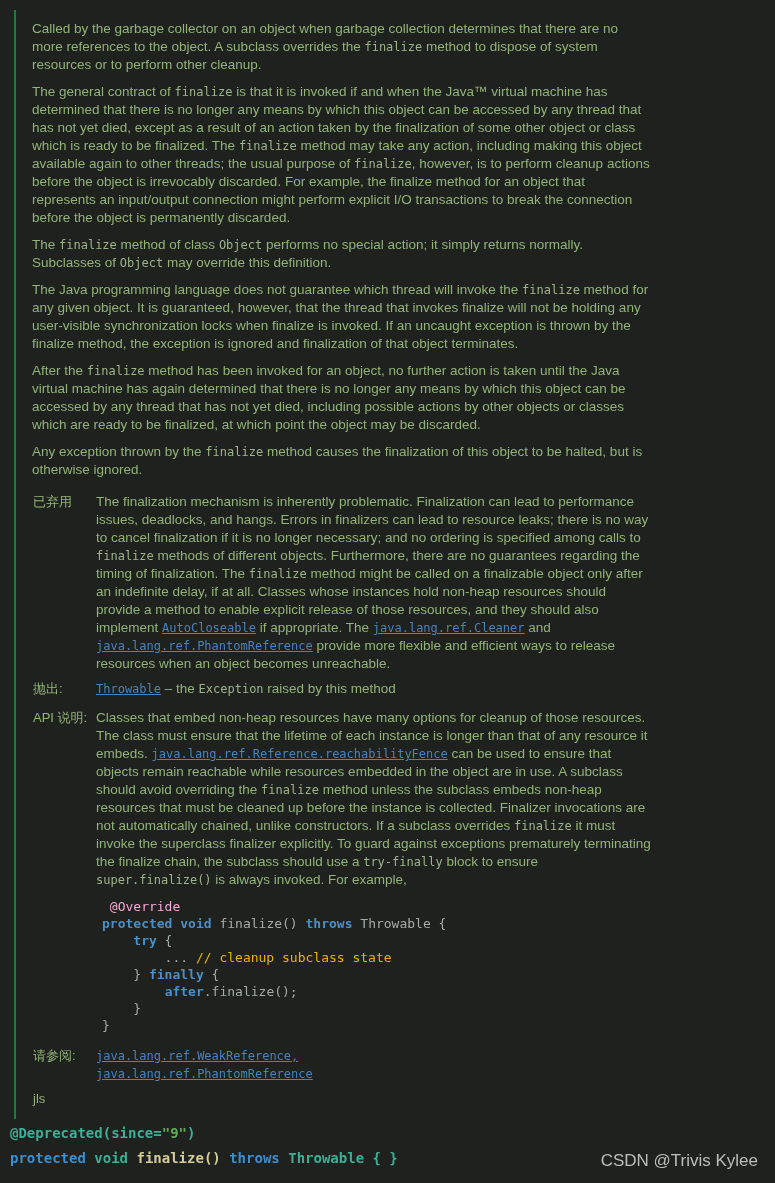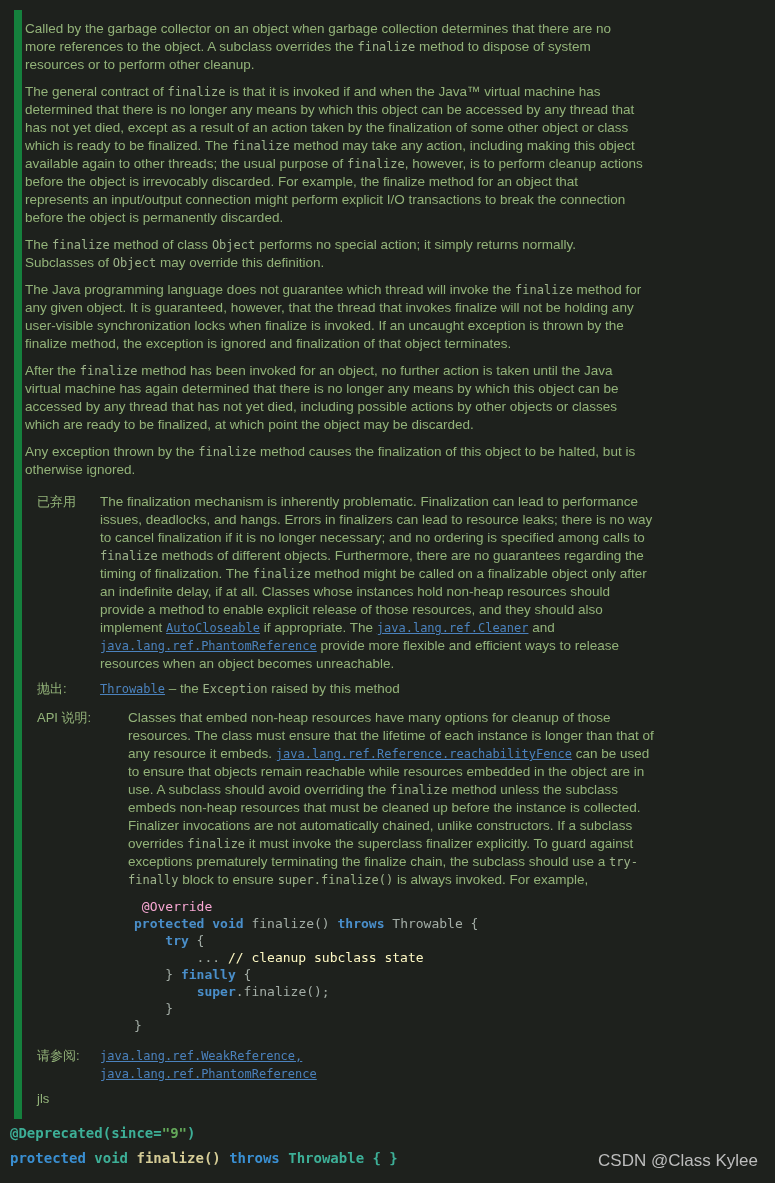--- a/index.html
+++ b/index.html
@@ -5,55 +5,55 @@
   html,body{margin:0;padding:0;}
   body{
     width:775px;height:1183px;
     background:#1e211d;
     position:relative;
     overflow:hidden;
     font-family:"Liberation Sans",sans-serif;
   }
   .doc{
     margin:10px 0 0 14px;
-    border-left:8px solid #15803d;
-    padding:10px 0 4px 3px;
+    border-left:2px solid #15803d;
+    padding:10px 0 4px 16px;
     width:640px;
     box-sizing:border-box;
   }
   .para{
     color:#93b379;
     font-size:13.5px;
     line-height:18px;
     margin:0 0 9px 0;
     max-width:620px;
   }
   .s-p{color:inherit;}
   .s-c{font-family:"DejaVu Sans Mono",monospace;font-size:12px;color:#9eb48b;}
   .s-a{font-family:"DejaVu Sans Mono",monospace;font-size:12px;color:#4b82bd;cursor:pointer;text-decoration:underline;}
   .sections{margin-top:14px;}
-  .row{display:flex;margin:0 0 7px 12px;}
+  .row{display:flex;margin:0 0 7px 1px;}
   .row .label{
     flex:0 0 63px;width:63px;
     color:#93b379;font-size:13px;line-height:18px;
   }
   .row .content{
     flex:1;max-width:557px;
     color:#93b379;font-size:13.5px;line-height:18px;
   }
-  .row.gap{margin-top:11px;gap:28px;}
+  .row.gap{margin-top:11px;}
   pre.code{
     margin:9px 0 6px 6px;
     font-family:"DejaVu Sans Mono",monospace;
     font-size:13px;line-height:17px;
     white-space:pre;
   }
   .s-d{color:#a3ada6;}
   .s-k{color:#4a8fca;font-weight:bold;}
-  .s-m{color:#fef9c3;}
+  .s-m{color:#eab308;}
   .s-g{color:#f9a8d4;}
   .sig{
     margin:3px 0 0 10px;
     font-family:"DejaVu Sans Mono",monospace;
     font-size:14px;font-weight:bold;line-height:22px;
     white-space:pre;
   }
   .s-ta{color:#3daf97;}
   .s-sk{color:#3a8fd2;}
   .s-sn{color:#d5cc96;}
@@ -91,21 +91,21 @@
 
     <div class="row gap">
       <div class="label">API 说明:</div>
       <div class="content">
         <span><span class="s-p">Classes that embed non-heap resources have many options for cleanup of those resources. The class must ensure that the lifetime of each instance is longer than that of any resource it embeds. </span><span class="s-a">java.lang.ref.Reference.reachabilityFence</span><span class="s-p"> can be used to ensure that objects remain reachable while resources embedded in the object are in use. A subclass should avoid overriding the </span><span class="s-c">finalize</span><span class="s-p"> method unless the subclass embeds non-heap resources that must be cleaned up before the instance is collected. Finalizer invocations are not automatically chained, unlike constructors. If a subclass overrides </span><span class="s-c">finalize</span><span class="s-p"> it must invoke the superclass finalizer explicitly. To guard against exceptions prematurely terminating the finalize chain, the subclass should use a </span><span class="s-c">try-finally</span><span class="s-p"> block to ensure </span><span class="s-c">super.finalize()</span><span class="s-p"> is always invoked. For example,</span></span>
         <pre class="code"><span class="code-line"><span class="s-g"> @Override</span></span>
 <span class="code-line"><span class="s-k">protected</span><span class="s-d"> </span><span class="s-k">void</span><span class="s-d"> finalize() </span><span class="s-k">throws</span><span class="s-d"> Throwable {</span></span>
 <span class="code-line"><span class="s-d">    </span><span class="s-k">try</span><span class="s-d"> {</span></span>
 <span class="code-line"><span class="s-d">        ... </span><span class="s-m">// cleanup subclass state</span></span>
 <span class="code-line"><span class="s-d">    } </span><span class="s-k">finally</span><span class="s-d"> {</span></span>
-<span class="code-line"><span class="s-d">        </span><span class="s-k">super</span><span class="s-d">.finalize();</span></span>
+<span class="code-line"><span class="s-d">        </span><span class="s-k">after</span><span class="s-d">.finalize();</span></span>
 <span class="code-line"><span class="s-d">    }</span></span>
 <span class="code-line"><span class="s-d">}</span></span></pre>
       </div>
     </div>
 
     <div class="row">
       <div class="label">请参阅:</div>
       <div class="content">
         <div><span class="s-a">java.lang.ref.WeakReference,</span></div>
         <div><span class="s-a">java.lang.ref.PhantomReference</span></div>
@@ -115,13 +115,13 @@
     <div class="row">
       <div class="label">jls</div>
     </div>
 
   </div>
 </div>
 
 <div class="sig"><span class="s-ta">@Deprecated</span><span class="s-ta">(since=</span><span class="s-ss">"9"</span><span class="s-ta">)</span></div>
 <div class="sig"><span class="s-sk">protected</span><span class="s-sd"> </span><span class="s-ta">void</span><span class="s-sd"> </span><span class="s-sn">finalize()</span><span class="s-sd"> </span><span class="s-sk">throws</span><span class="s-sd"> </span><span class="s-ta">Throwable</span><span class="s-ta"> { }</span></div>
 
-<div class="watermark">CSDN @Class Kylee</div>
+<div class="watermark">CSDN @Trivis Kylee</div>
 
 </body></html>

